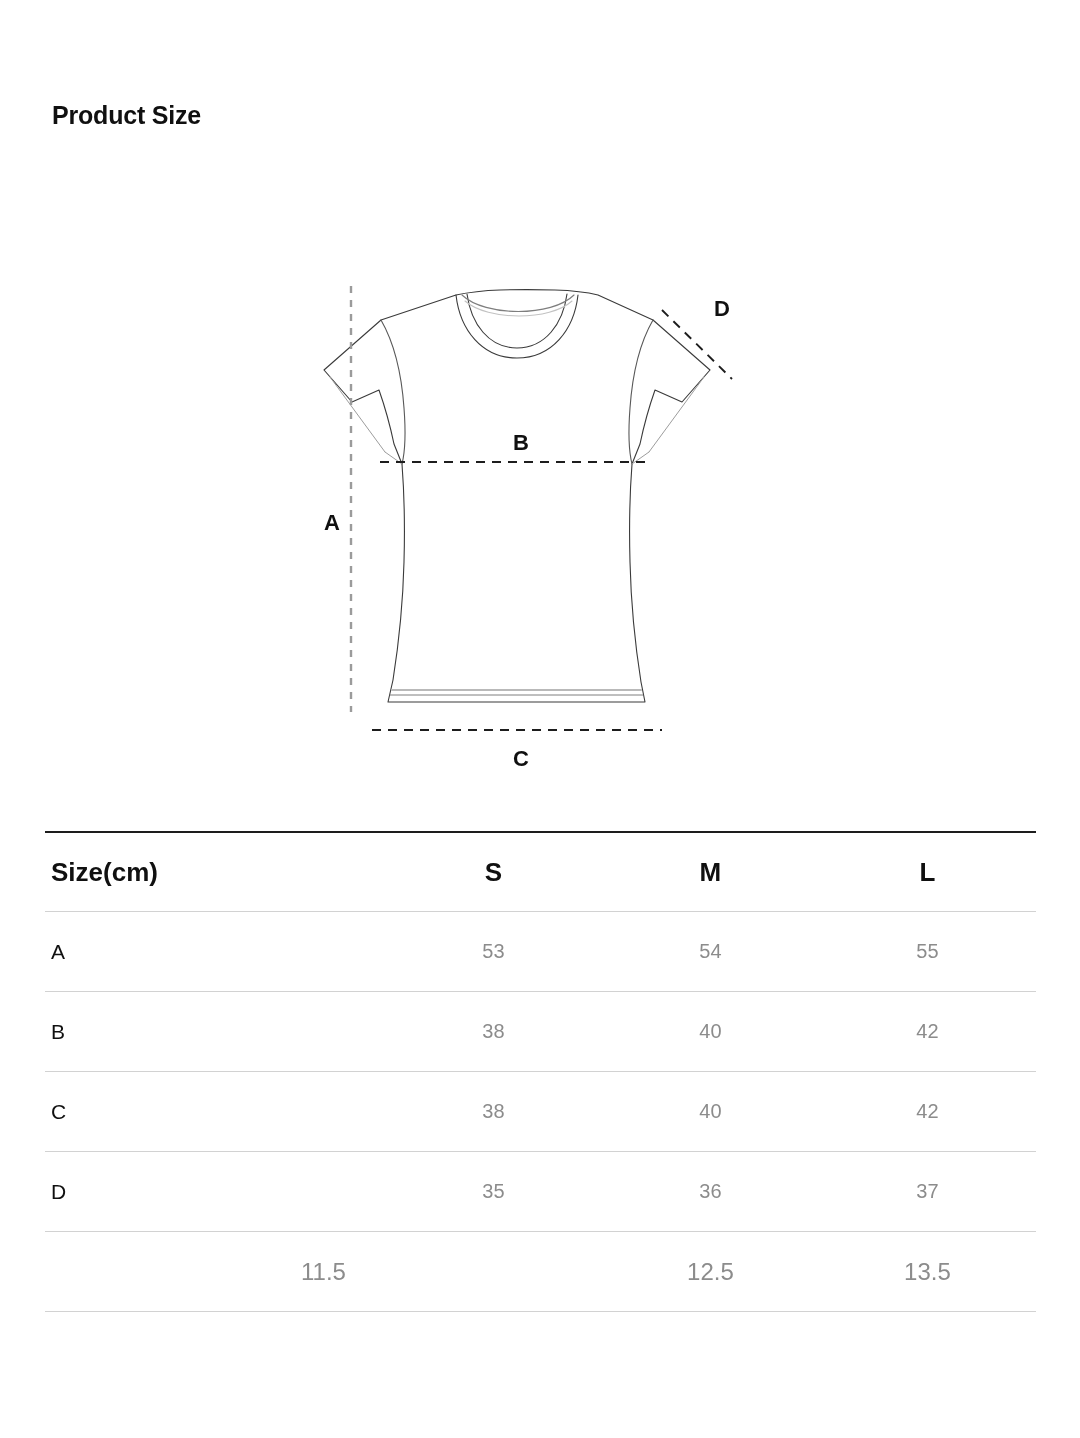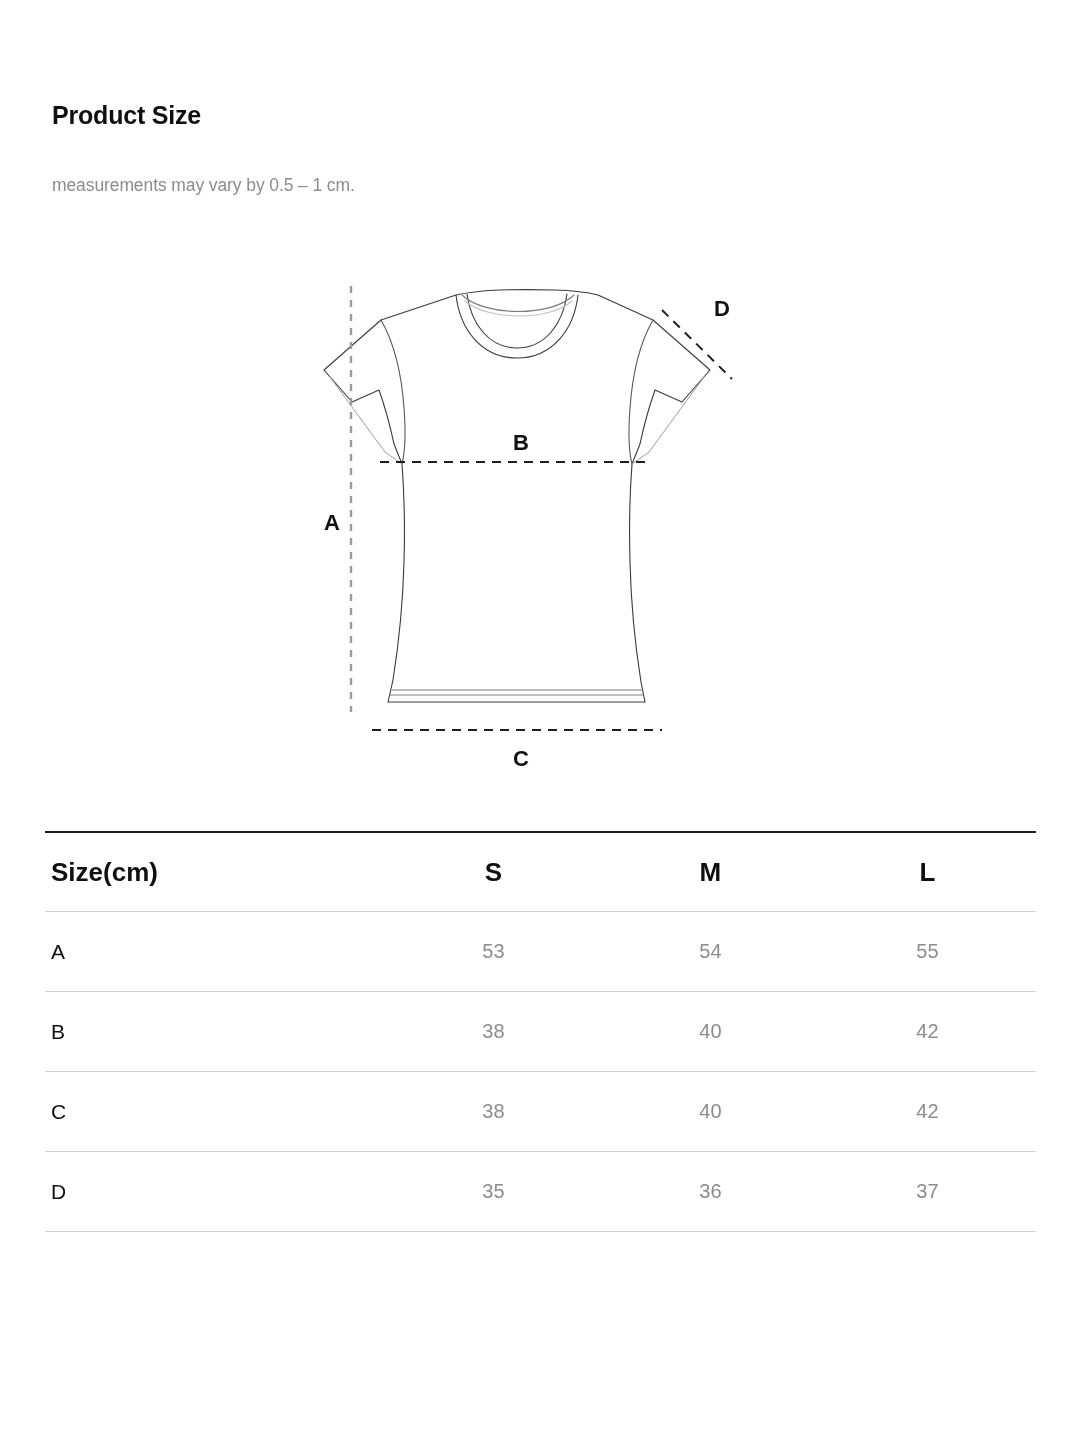--- a/index.html
+++ b/index.html
@@ -125,21 +125,20 @@
   .col-w-label { width: 34.3%; }
   .col-w-val   { width: 21.9%; }
 </style>
 </head>
 <body>
 
 <div class="page">
 
   <div class="header">
     <h1 class="page-title">Product Size</h1>
-    <p class="page-subtitle">measurements may vary by 0.5 – 1 cm.</p>
   </div>
 
   <div class="diagram-wrap">
     <svg class="diagram-svg" width="460" height="530" viewBox="0 0 460 530">
 
       <g fill="none" stroke="#3a3a3a" stroke-width="1.1" stroke-linejoin="round" stroke-linecap="round">
 
         <path d="
           M 146,33
           C 160,30 175,28.5 190,28
@@ -254,16 +253,21 @@
         <td class="row-value">38</td>
         <td class="row-value">40</td>
         <td class="row-value">42</td>
       </tr>
       <tr>
         <td class="row-label">D</td>
         <td class="row-value">35</td>
         <td class="row-value">36</td>
         <td class="row-value">37</td>
       </tr>
+      <tr class="extra-row">
+        <td class="extra-cell" colspan="2">11.5</td>
+        <td class="extra-cell">12.5</td>
+        <td class="extra-cell">13.5</td>
+      </tr>
     </tbody>
   </table>
 
 </div>
 
 </body></html>

